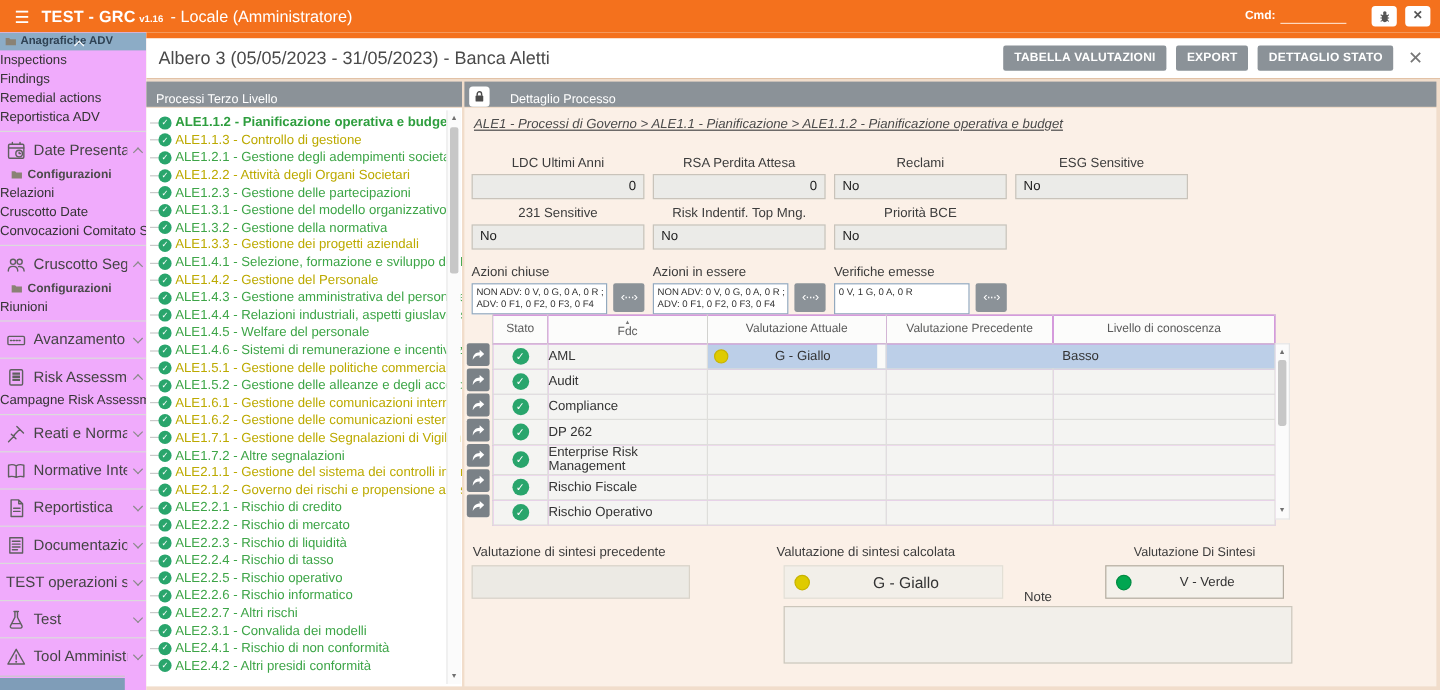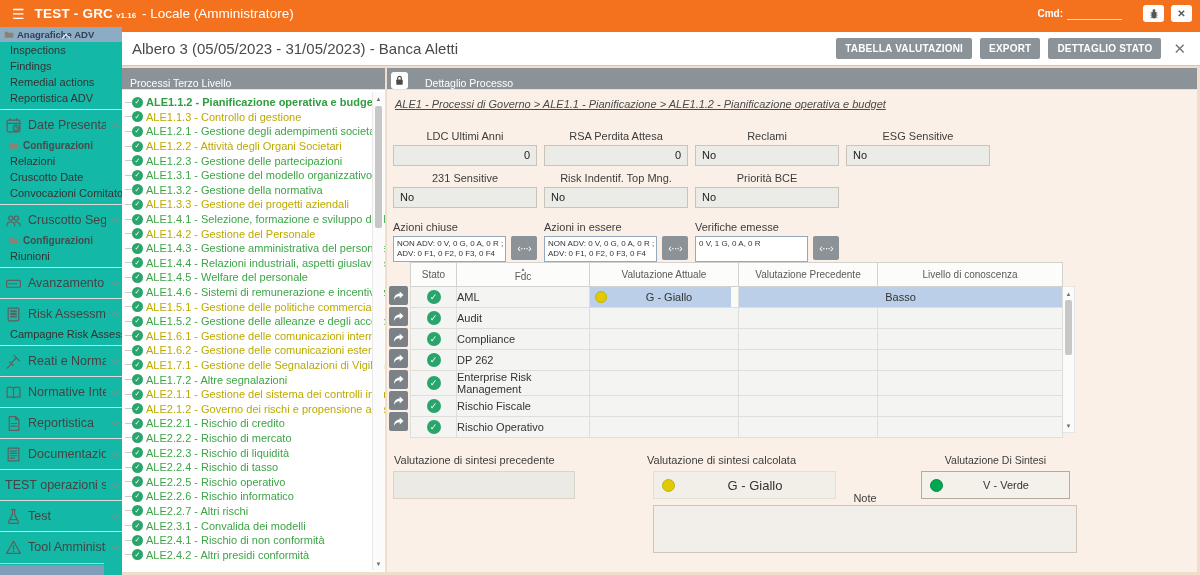--- a/index.html
+++ b/index.html
@@ -12,25 +12,25 @@
   .app-title{font-size:13.5px;font-weight:bold;letter-spacing:.2px;}
   .app-ver{font-size:8px;font-weight:bold;margin:4px 0 0 3px;}
   .app-ctx{font-size:13.5px;margin-left:6px;}
   .top-spacer{flex:1;}
   .cmd-label{font-size:10px;font-weight:bold;margin-right:4px;}
   .cmd-input{width:55px;height:13px;background:transparent;border:none;border-bottom:1px solid #ffd9bf;color:#fff;font-size:10px;outline:none;margin-right:14px;}
   .top-btn{width:21px;height:17px;background:#fff;border-radius:3px;display:flex;align-items:center;justify-content:center;margin-left:7px;cursor:pointer;}
   .top-btn .x{color:#555;font-size:10px;font-weight:bold;line-height:1;}
 
   
-  .sidebar{position:absolute;left:0;top:27px;width:122px;bottom:0;background:#14b8a6;overflow:hidden;}
+  .sidebar{position:absolute;left:0;top:27px;width:122px;bottom:0;background:#f0abfc;overflow:hidden;}
   .sb-active{position:relative;height:15px;background:#8CACC6;display:flex;align-items:center;padding:0 4px;gap:3px;}
   .sb-active .lab{font-size:9.5px;font-weight:bold;color:#2F4254;white-space:nowrap;overflow:hidden;}
   .sb-active .chev{position:absolute;left:52%;top:5px;border-color:#fff;}
-  .sb-link{height:16px;line-height:16px;padding-left:10px;font-size:11px;color:#333;white-space:nowrap;overflow:hidden;cursor:pointer;}
+  .sb-link{height:16px;line-height:16px;font-size:11px;color:#333;white-space:nowrap;overflow:hidden;cursor:pointer;}
   .sb-folder-link{height:16px;display:flex;align-items:center;padding-left:9px;font-size:10px;font-weight:bold;color:#4a4a4a;gap:4px;white-space:nowrap;overflow:hidden;cursor:pointer;}
   .sb-section{height:24px;display:flex;align-items:center;padding-left:5px;gap:6px;font-size:12.5px;color:#444;cursor:pointer;}
   .sb-section .lab{white-space:nowrap;overflow:hidden;flex:1;}
   .sb-div{border-top:1px solid #DBDBDB;margin:3px 0;}
   .icn{display:inline-flex;flex:none;align-items:center;justify-content:center;}
   .icn svg{display:block;}
   .chev{display:inline-block;width:6px;height:6px;border-right:1.4px solid #8a8a8a;border-bottom:1.4px solid #8a8a8a;flex:none;}
   .chev.down{transform:rotate(45deg);margin-right:4px;margin-top:-3px;}
   .chev.up{transform:rotate(-135deg);margin-right:4px;margin-top:3px;}
   .sb-bottom-line{position:absolute;bottom:11px;left:0;width:104px;border-top:1px solid #c9c9c9;}

